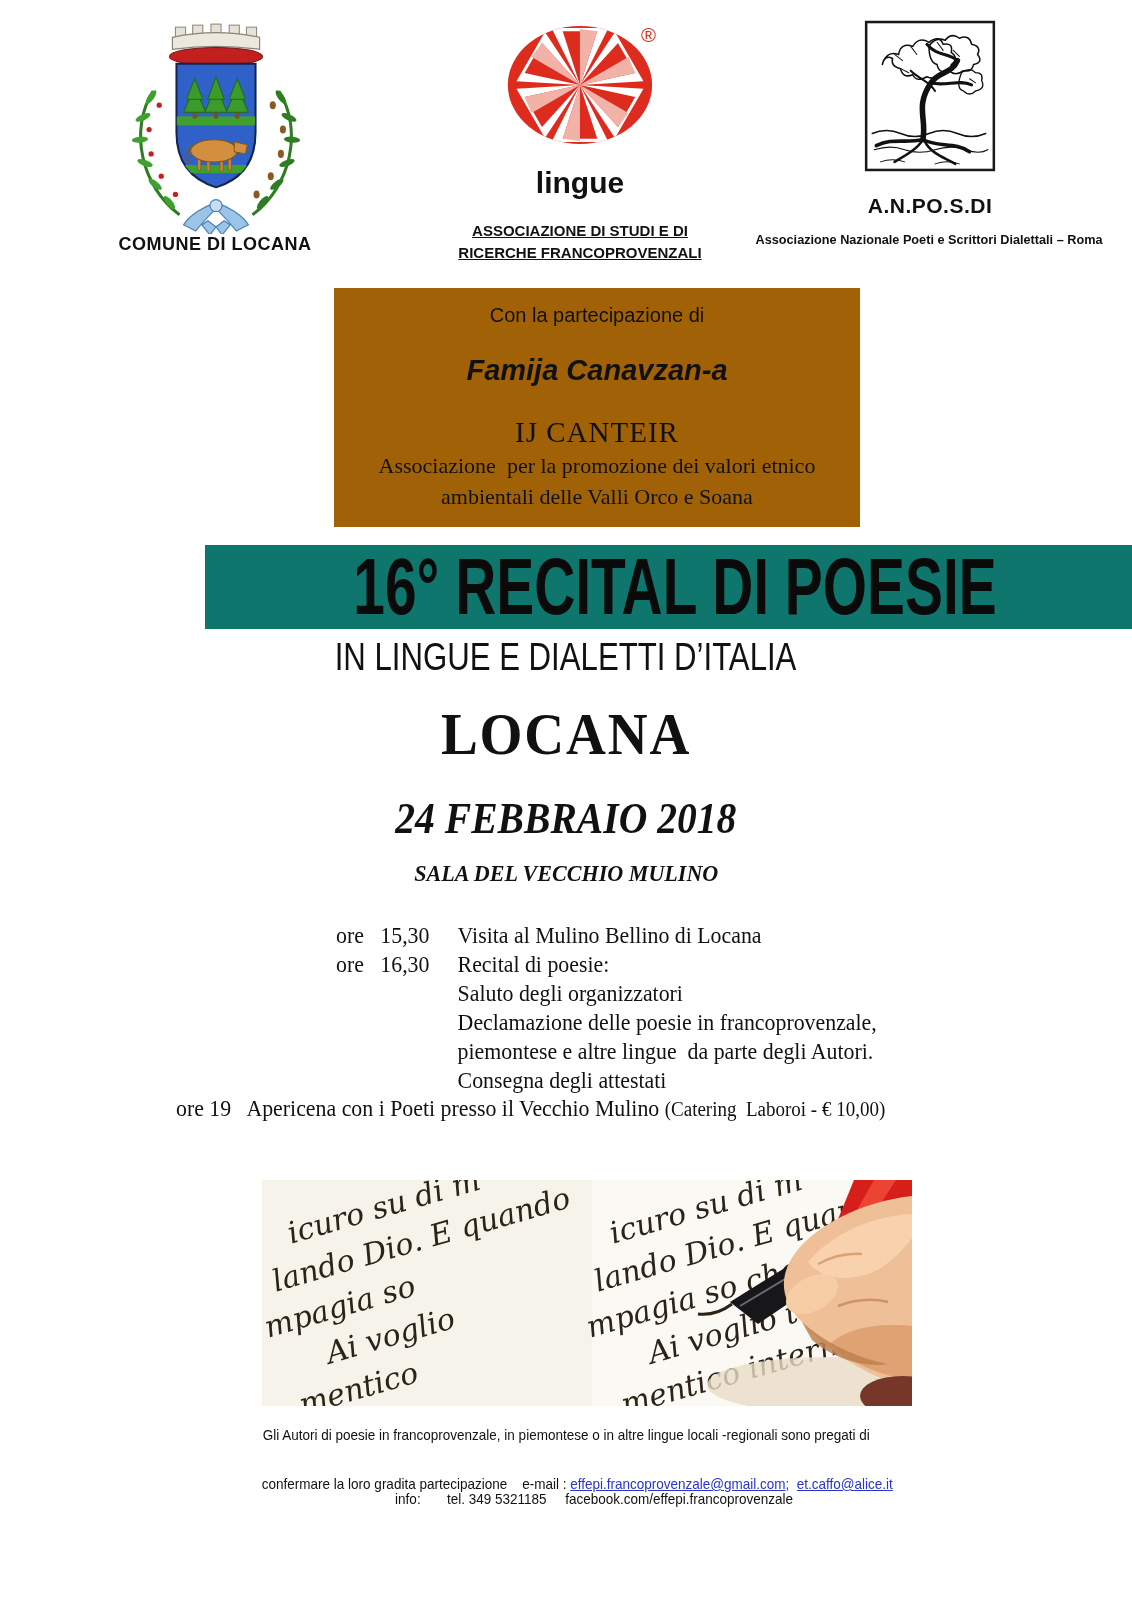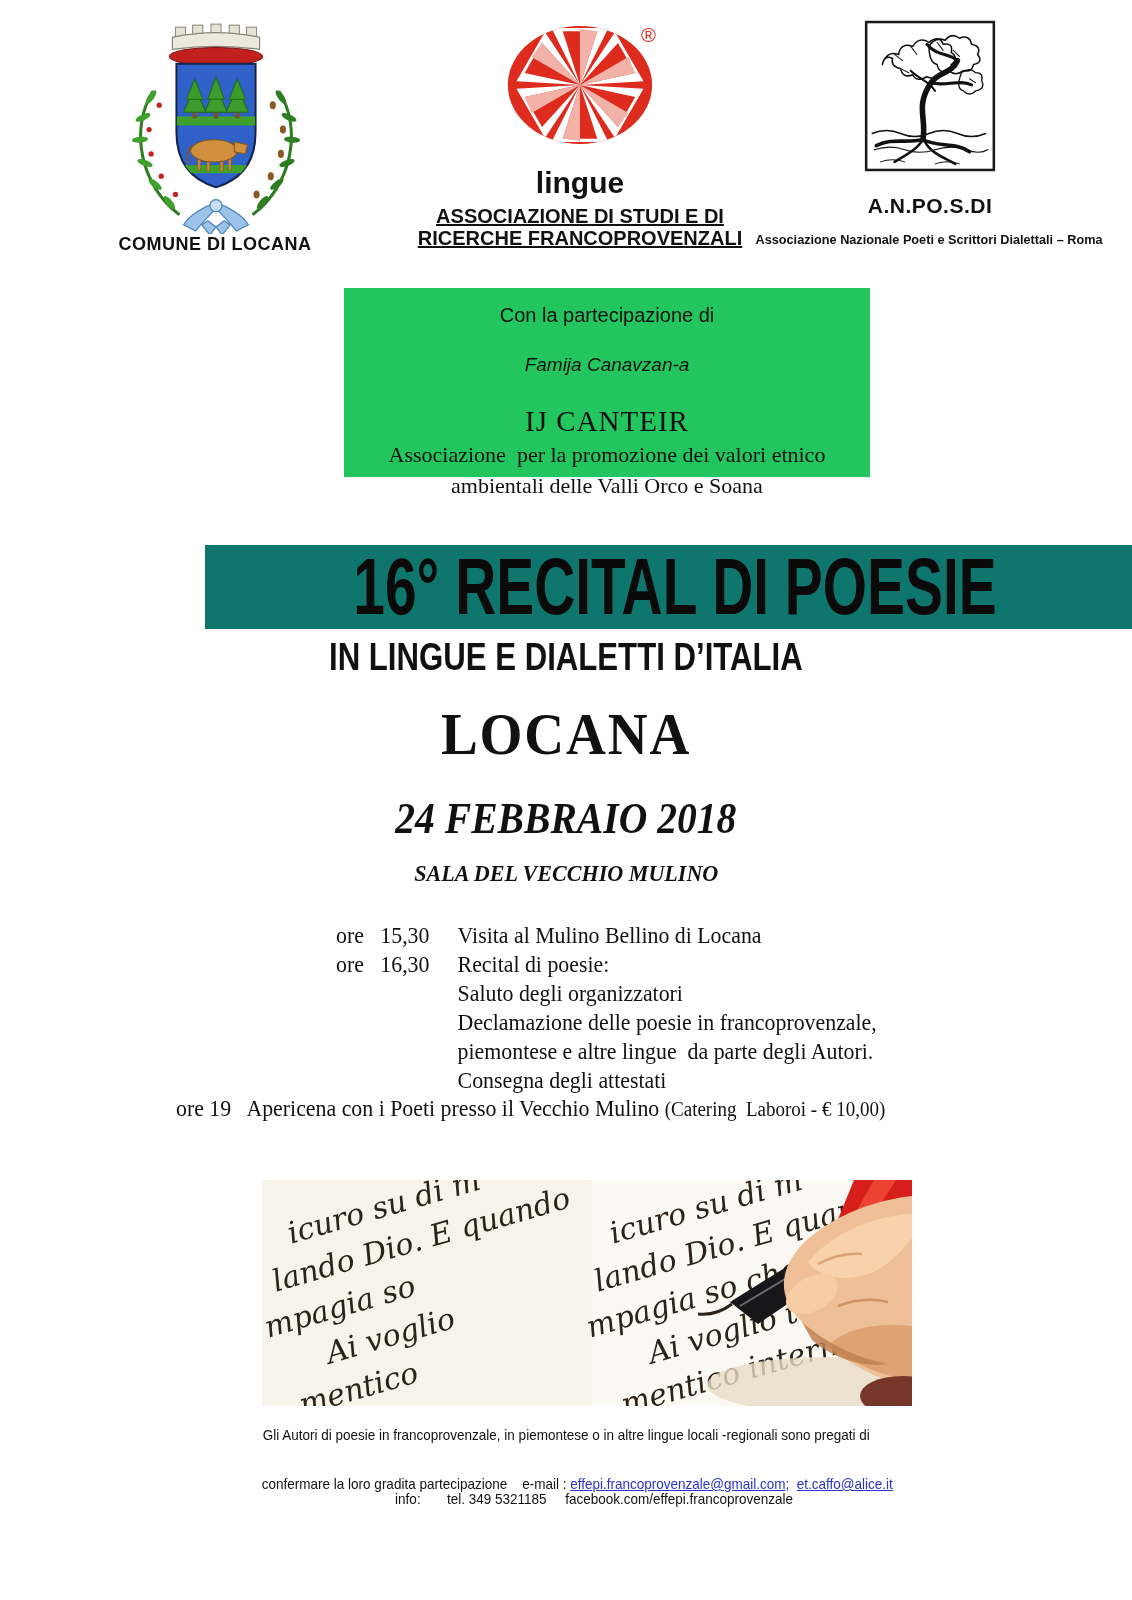--- a/index.html
+++ b/index.html
@@ -8,38 +8,38 @@
   .abs{position:absolute;}
   .ctr{text-align:center;}
   .pre{white-space:pre-wrap;}
   .serif{font-family:"Liberation Serif",serif;}
 
   
   #crest{left:112px;top:16px;width:208px;height:218px;}
   #comune-label{left:50px;top:234px;width:330px;font-weight:bold;font-size:18px;letter-spacing:.5px;}
   #effepi-logo{left:505px;top:22px;width:154px;height:126px;}
   #effepi-name{left:430px;top:166px;width:300px;font-weight:bold;font-size:30px;}
-  #effepi-org{left:410px;top:205px;width:340px;font-weight:bold;font-size:20px;line-height:22px;}
+  #effepi-org{left:410px;top:220px;width:340px;font-weight:bold;font-size:15px;line-height:22px;}
   #effepi-org span{text-decoration:underline;}
   #anposdi-art{left:862px;top:20px;width:136px;height:152px;}
   #anposdi-name{left:790px;top:194px;width:280px;font-weight:bold;font-size:21px;letter-spacing:.5px;}
   #anposdi-sub{left:726px;top:232px;width:406px;font-size:13.5px;font-weight:bold;transform:scaleX(.94);transform-origin:center;}
 
   
-  #participation{left:344px;top:288px;width:526px;height:189px;background:#22c55e;}
+  #participation{left:334px;top:288px;width:526px;height:239px;background:#a16207;}
   .pb-intro{margin-top:16px;font-size:20px;}
-  .pb-famija{margin-top:27px;font-size:19px;font-weight:normal;font-style:italic;}
+  .pb-famija{margin-top:27px;font-size:29px;font-weight:bold;font-style:italic;}
   .pb-canteir{margin-top:29px;font-family:"Liberation Serif",serif;font-size:29px;letter-spacing:1px;}
   .pb-desc{font-family:"Liberation Serif",serif;font-size:22px;line-height:28px;margin-top:3px;}
 
   
   #banner{left:205px;top:545px;width:940px;height:84px;background:#0f766e;}
   #banner .t{width:100%;line-height:84px;font-size:79px;font-weight:bold;color:#0a0a0a;
              transform:scaleX(.72);transform-origin:50% 50%;white-space:nowrap;text-align:center;}
-  #subtitle{left:0;top:636px;width:1132px;font-size:38px;font-weight:bold;}
+  #subtitle{left:0;top:636px;width:1132px;font-size:38px;font-weight:normal;}
   #subtitle span{display:inline-block;transform:scaleX(.82);transform-origin:center;white-space:nowrap;}
   #location{left:0;top:700px;width:1132px;font-size:60px;font-weight:bold;}
   #location span{display:inline-block;transform:scaleX(.92);letter-spacing:2px;}
   #date-line{left:0;top:792px;width:1132px;font-size:45px;font-weight:bold;font-style:italic;}
   #date-line span{display:inline-block;transform:scaleX(.88);}
   #venue{left:0;top:860px;width:1132px;font-size:24px;font-weight:bold;font-style:italic;}
   #venue span{display:inline-block;transform:scaleX(.92);}
 
   
   #schedule{left:336px;top:921px;width:700px;font-size:23px;line-height:29px;transform:scaleX(.95);transform-origin:left top;}

